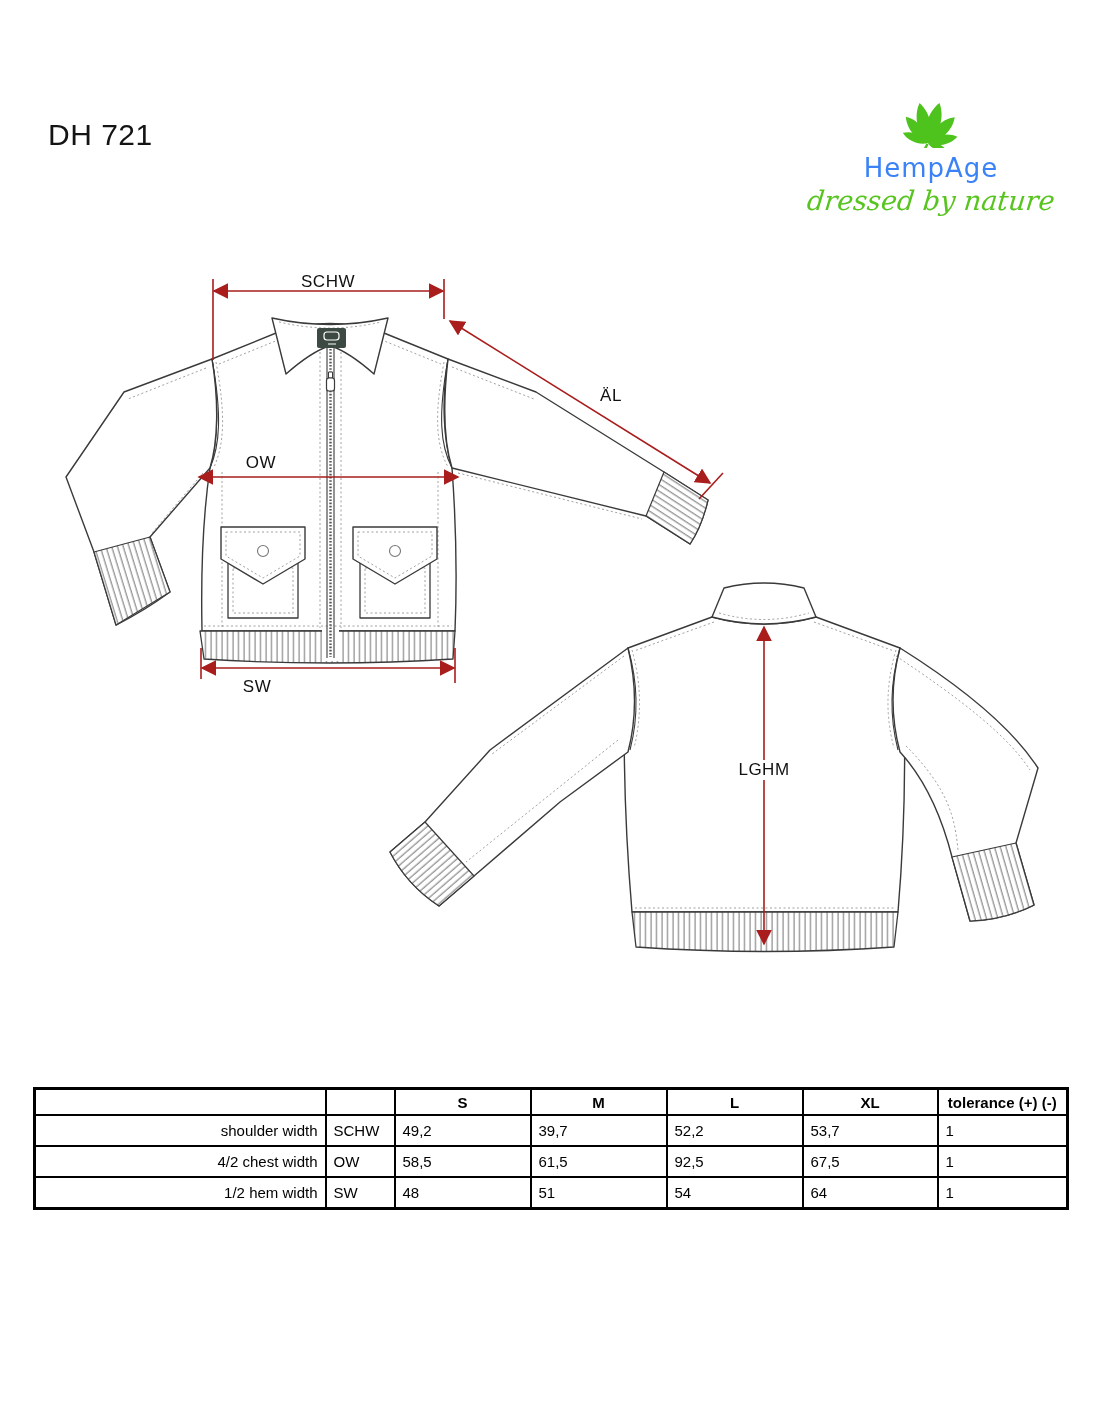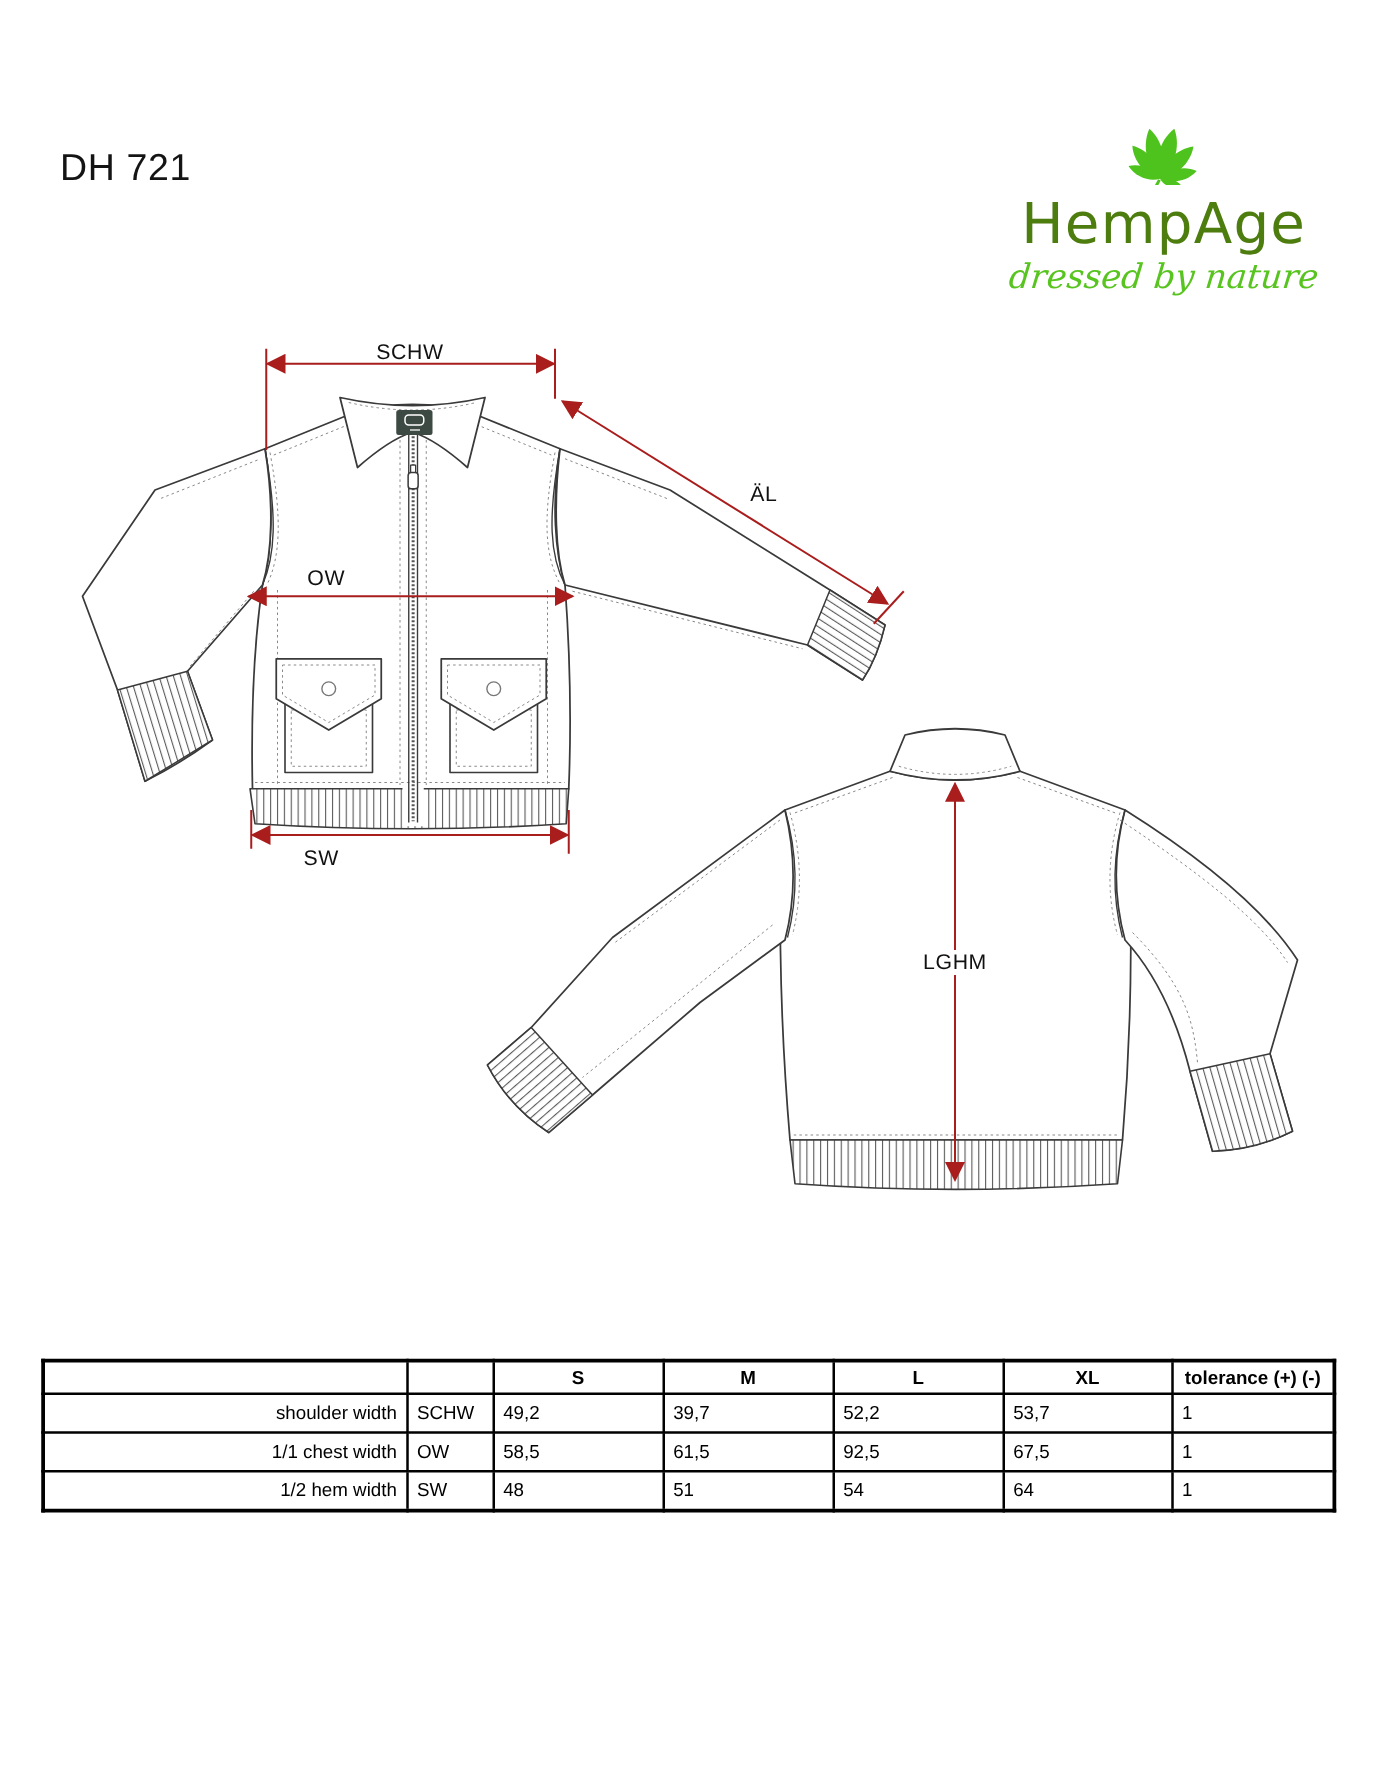--- a/index.html
+++ b/index.html
@@ -2,22 +2,22 @@
 <html><head>
 <meta charset="utf-8">
 <style>
   html,body{margin:0;padding:0;background:#fff;}
   .page{position:relative;width:1100px;height:1422px;background:#fff;overflow:hidden;
         font-family:"Liberation Sans",sans-serif;color:#111;}
   .title{position:absolute;left:36px;top:106px;margin:12px;font-size:30px;font-weight:400;
          letter-spacing:.5px;color:#141414;}
   .logo{position:absolute;left:800px;top:84px;width:262px;text-align:center;}
   .logo .leaf{display:block;margin:0 auto 6px auto;}
-  .brand{font-family:"DejaVu Sans",sans-serif;font-size:45px;font-weight:400;
-         letter-spacing:1px;color:#4d7c0f;line-height:1.1;}
+  .brand{font-family:"DejaVu Sans",sans-serif;font-size:26px;font-weight:400;
+         letter-spacing:1px;color:#3b82f6;line-height:1.1;}
   .tagline{font-family:"DejaVu Serif",serif;font-style:italic;font-size:27px;
            color:#58c41f;line-height:1.3;transform:skewX(-6deg);}
   .drawing{position:absolute;left:0;top:0;pointer-events:none;}
   .dim{position:absolute;transform:translate(-50%,-50%);font-size:17px;color:#111;
        letter-spacing:.5px;white-space:nowrap;}
   .dim.bg{background:#fff;padding:0 7px;}
   .size-table{position:absolute;left:33px;top:1087px;border-collapse:collapse;
               table-layout:fixed;font-size:15px;color:#000;border:3px solid #000;}
   .size-table td,.size-table th{border:2px solid #000;padding:0 7px;height:29px;
               vertical-align:middle;white-space:nowrap;overflow:hidden;}
@@ -230,21 +230,21 @@
       <tr>
         <td class="c-label">shoulder width</td>
         <td class="c-code">SCHW</td>
         <td class="c-val">49,2</td>
         <td class="c-val">39,7</td>
         <td class="c-val">52,2</td>
         <td class="c-val">53,7</td>
         <td class="c-val">1</td>
       </tr>
       <tr>
-        <td class="c-label">1/1 chest width</td>
+        <td class="c-label">4/2 chest width</td>
         <td class="c-code">OW</td>
         <td class="c-val">58,5</td>
         <td class="c-val">61,5</td>
         <td class="c-val">92,5</td>
         <td class="c-val">67,5</td>
         <td class="c-val">1</td>
       </tr>
       <tr>
         <td class="c-label">1/2 hem width</td>
         <td class="c-code">SW</td>

